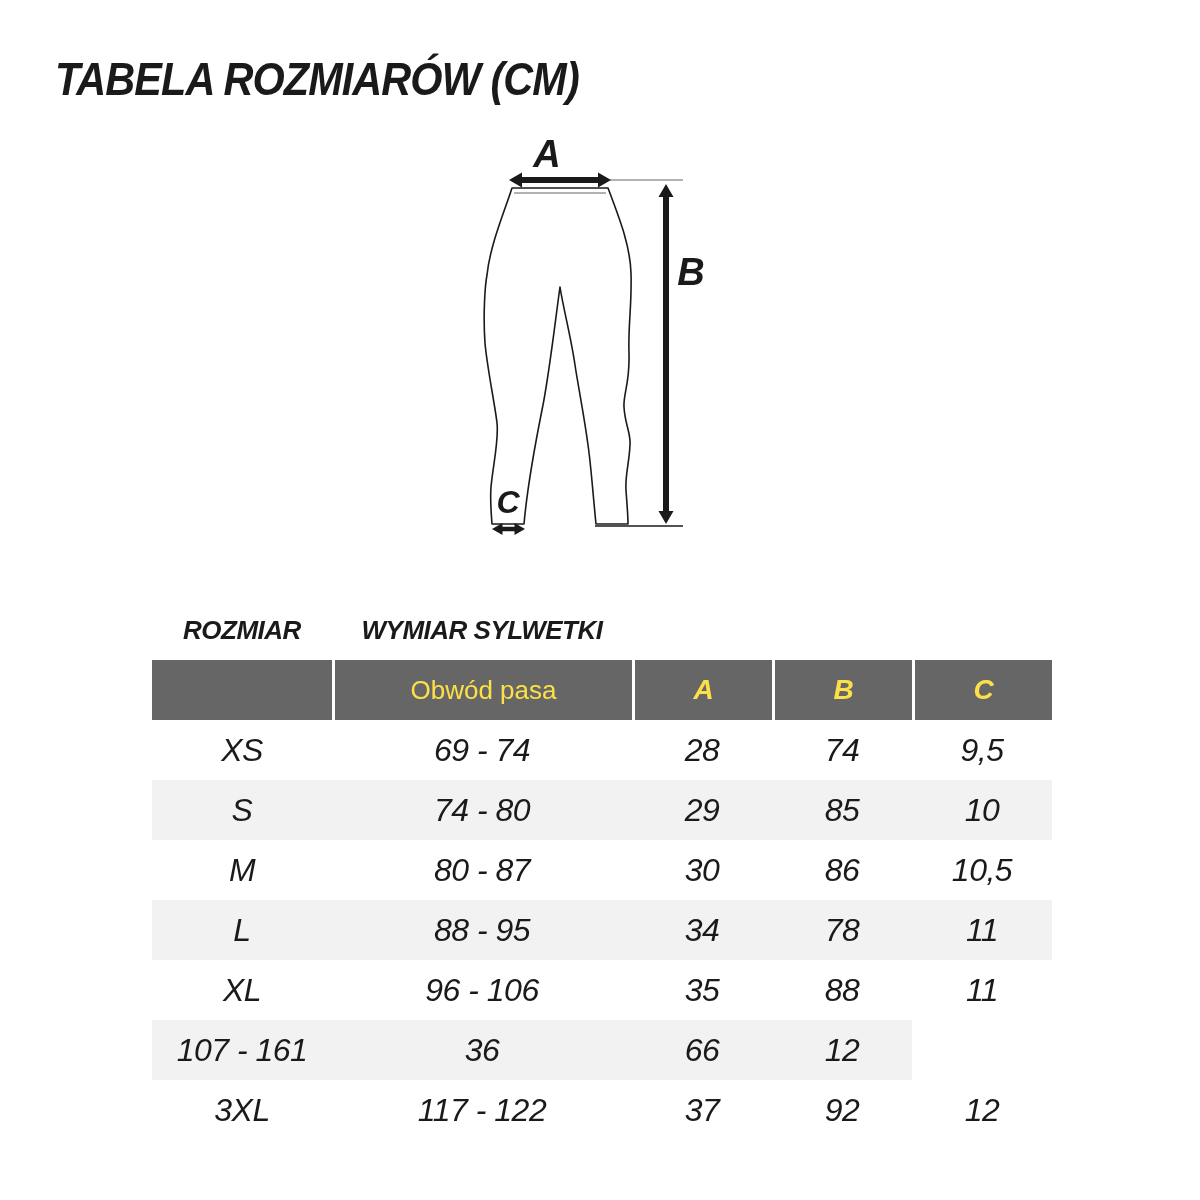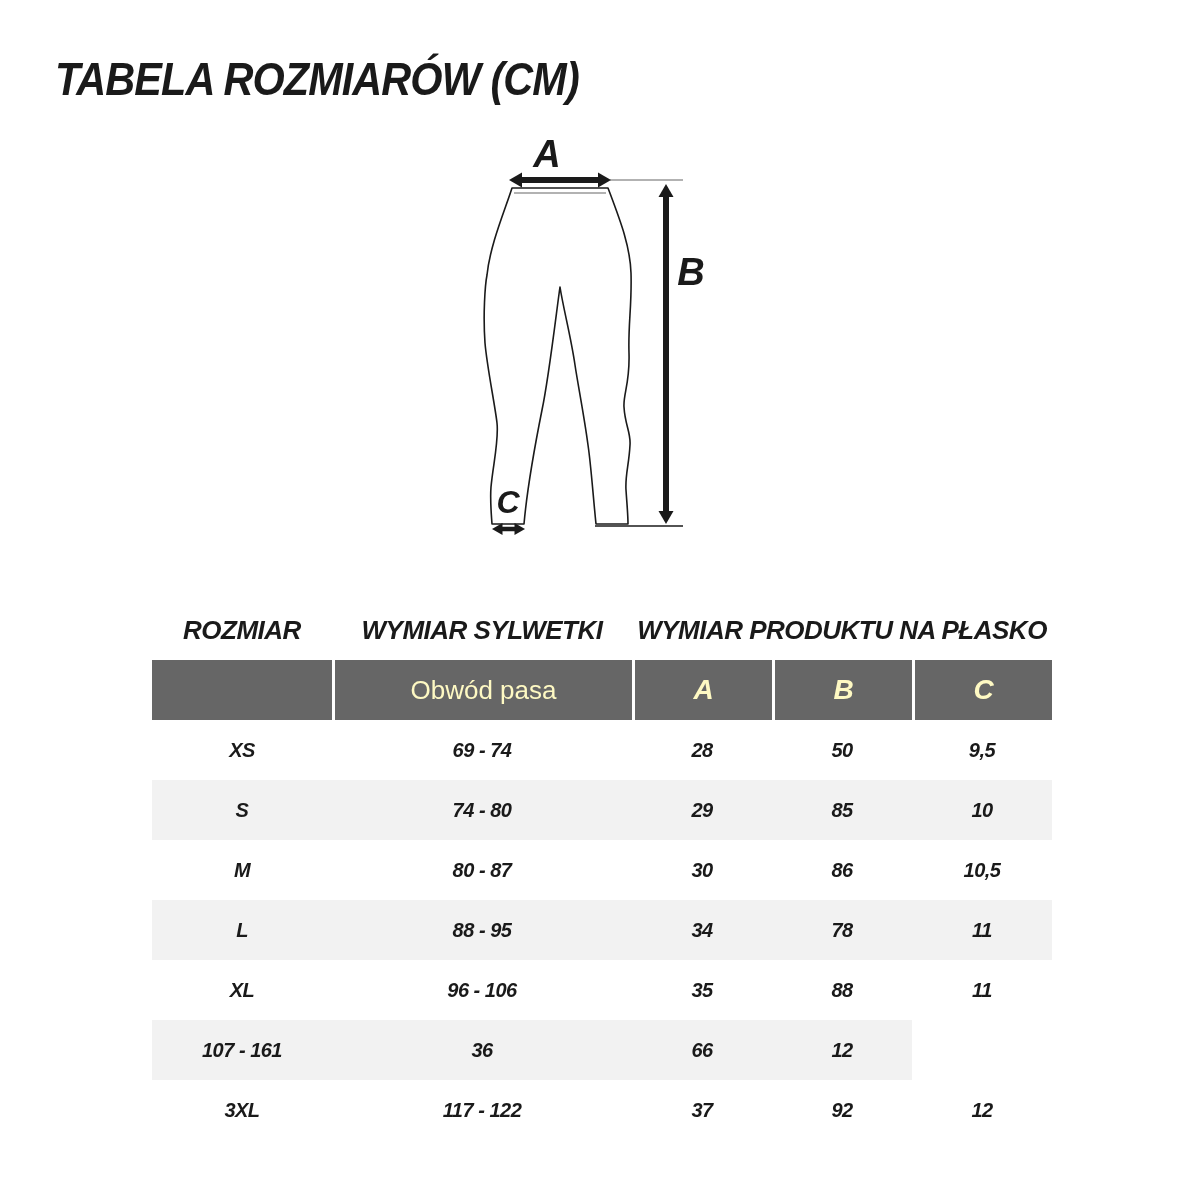--- a/index.html
+++ b/index.html
@@ -42,29 +42,29 @@
   }
 
   .grid-row {
     display: grid; grid-template-columns: 180px 300px 140px 140px 140px;
     height: 60px; align-items: center; text-align: center;
   }
   .grid-row .cell { height: 60px; line-height: 60px; overflow: hidden; }
 
   .header-row .cell {
     background: var(--header-bg);
-    color: #fef9c3;
+    color: #fde047;
     border-left: 3px solid var(--divider);
   }
   .header-row .cell:first-child { border-left: none; }
   .header-row .cell.waist-col { font-size: 26px; font-weight: 500; font-style: normal; }
   .header-row .cell.abc-col  { font-size: 28px; font-weight: bold; font-style: italic; }
 
   .data-row .cell {
-    font-size: 20px; font-weight: bold; font-style: italic;
+    font-size: 32px; font-weight: normal; font-style: italic;
     letter-spacing: -0.5px;
   }
   .data-row.stripe .cell { background: var(--stripe-bg); }
 
   .pants-outline { fill: none; stroke: var(--text); stroke-width: 1.6; stroke-linejoin: round; }
   .guide-line { stroke: #999999; stroke-width: 1.5; }
   .dim-line   { stroke: var(--text); }
   .dim-head   { fill: var(--text); }
   .dim-label  {
     font-family: "Liberation Sans", sans-serif;
@@ -128,36 +128,35 @@
       <polygon class="dim-head" points="95,414 84.5,408 84.5,420"></polygon>
     </g>
     <text class="dim-label" x="78" y="398" font-size="32" text-anchor="middle">C</text>
   </svg>
 
   <div class="size-table-wrap">
 
     <div class="group-headers">
       <span>ROZMIAR</span>
       <span>WYMIAR SYLWETKI</span>
-      <span>WYMIAR PRODUKTU NA PŁASKO</span>
     </div>
 
     <div class="grid-row header-row">
       <div class="cell"></div>
       <div class="cell waist-col">Obwód pasa</div>
       <div class="cell abc-col">A</div>
       <div class="cell abc-col">B</div>
       <div class="cell abc-col">C</div>
     </div>
 
     <div class="grid-row data-row">
       <div class="cell">XS</div>
       <div class="cell">69 - 74</div>
       <div class="cell">28</div>
-      <div class="cell">50</div>
+      <div class="cell">74</div>
       <div class="cell">9,5</div>
     </div>
 
     <div class="grid-row data-row stripe">
       <div class="cell">S</div>
       <div class="cell">74 - 80</div>
       <div class="cell">29</div>
       <div class="cell">85</div>
       <div class="cell">10</div>
     </div>

